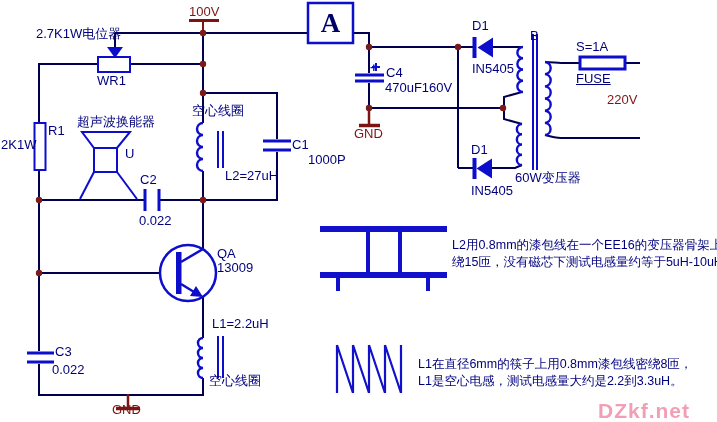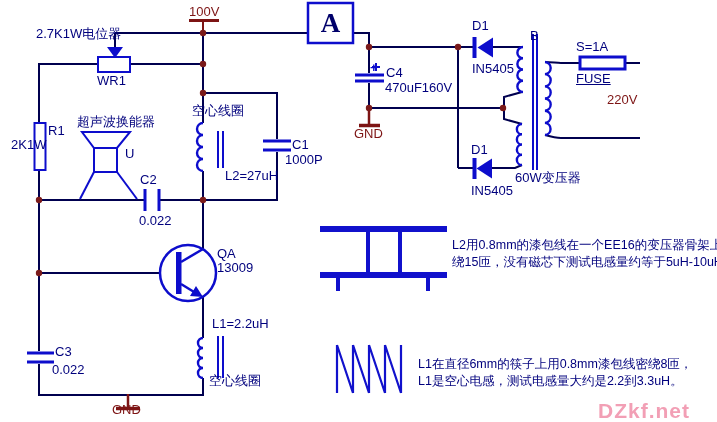--- a/index.html
+++ b/index.html
@@ -146,29 +146,29 @@
       <rect x="426" y="278" width="4" height="13"></rect>
     </g>
 
     <path d="M337,345 V393 M337,345 L353,393 M353,345 V393 M353,345 L369,393 M369,345 V393 M369,345 L385,393 M385,345 V393 M385,345 L401,393 M401,345 V393" stroke="#1111cc" stroke-width="2.2" fill="none"></path>
   </svg>
 
   <span class="lbl pwr" style="left:189px;top:5px;">100V</span>
   <span class="lbl" style="left:36px;top:27px;">2.7K1W电位器</span>
   <span class="lbl" style="left:97px;top:74px;">WR1</span>
   <span class="lbl" style="left:48px;top:124px;">R1</span>
-  <span class="lbl" style="left:11px;top:138px;">2K1W</span>
+  <span class="lbl" style="left:1px;top:138px;">2K1W</span>
   <span class="lbl" style="left:77px;top:115px;text-align:right;">超声波换能器</span>
   <span class="lbl" style="left:125px;top:147px;">U</span>
   <span class="lbl" style="left:192px;top:104px;">空心线圈</span>
   <span class="lbl" style="left:225px;top:169px;">L2=27uH</span>
   <span class="lbl" style="left:140px;top:173px;">C2</span>
   <span class="lbl" style="left:139px;top:214px;">0.022</span>
   <span class="lbl" style="left:292px;top:138px;">C1</span>
-  <span class="lbl" style="left:285px;top:153px;">1000P</span>
+  <span class="lbl" style="left:308px;top:153px;">1000P</span>
   <span class="meterA">A</span>
   <span class="plus">+</span>
   <span class="lbl" style="left:386px;top:66px;text-align:right;">C4</span>
   <span class="lbl" style="left:385px;top:81px;">470uF160V</span>
   <span class="lbl pwr" style="left:354px;top:127px;">GND</span>
   <span class="lbl" style="left:472px;top:19px;">D1</span>
   <span class="lbl" style="left:472px;top:62px;">IN5405</span>
   <span class="lbl" style="left:530px;top:29px;">B</span>
   <span class="lbl" style="left:576px;top:40px;">S=1A</span>
   <span class="lbl" style="left:576px;top:72px;text-decoration:underline;">FUSE</span>

